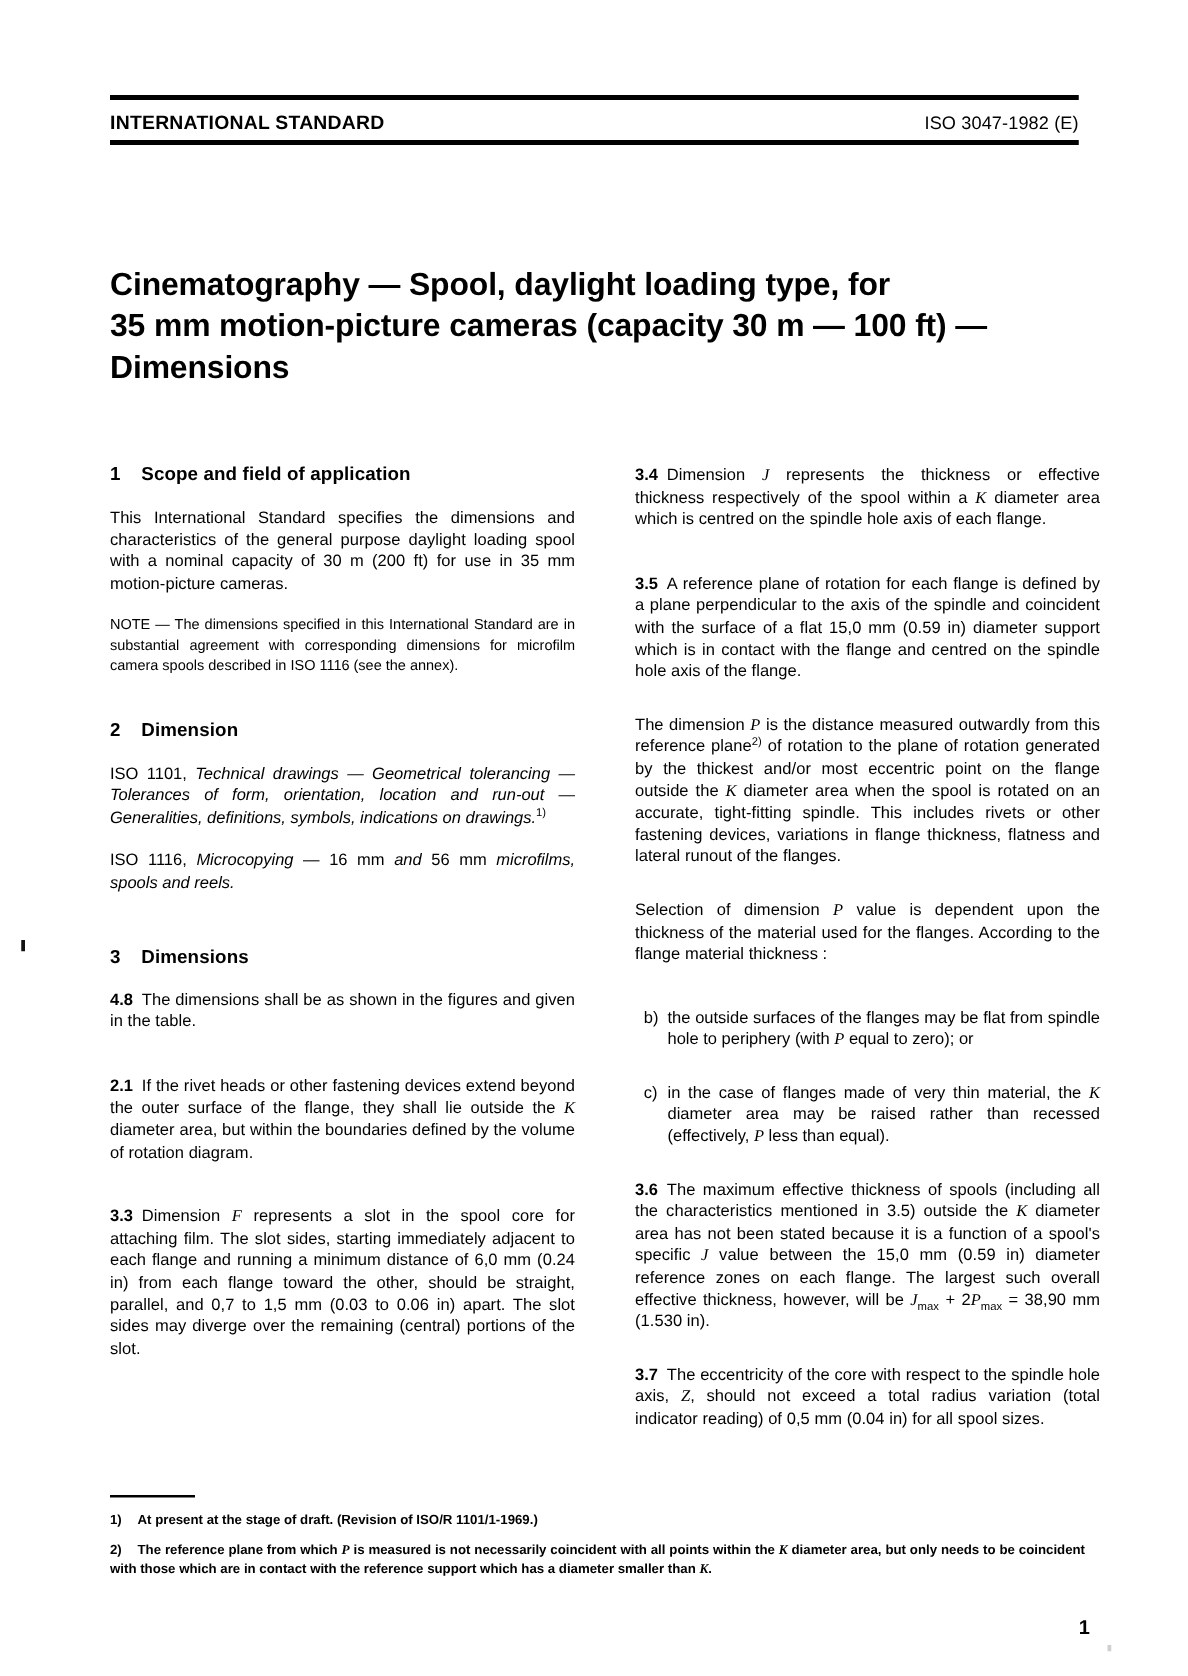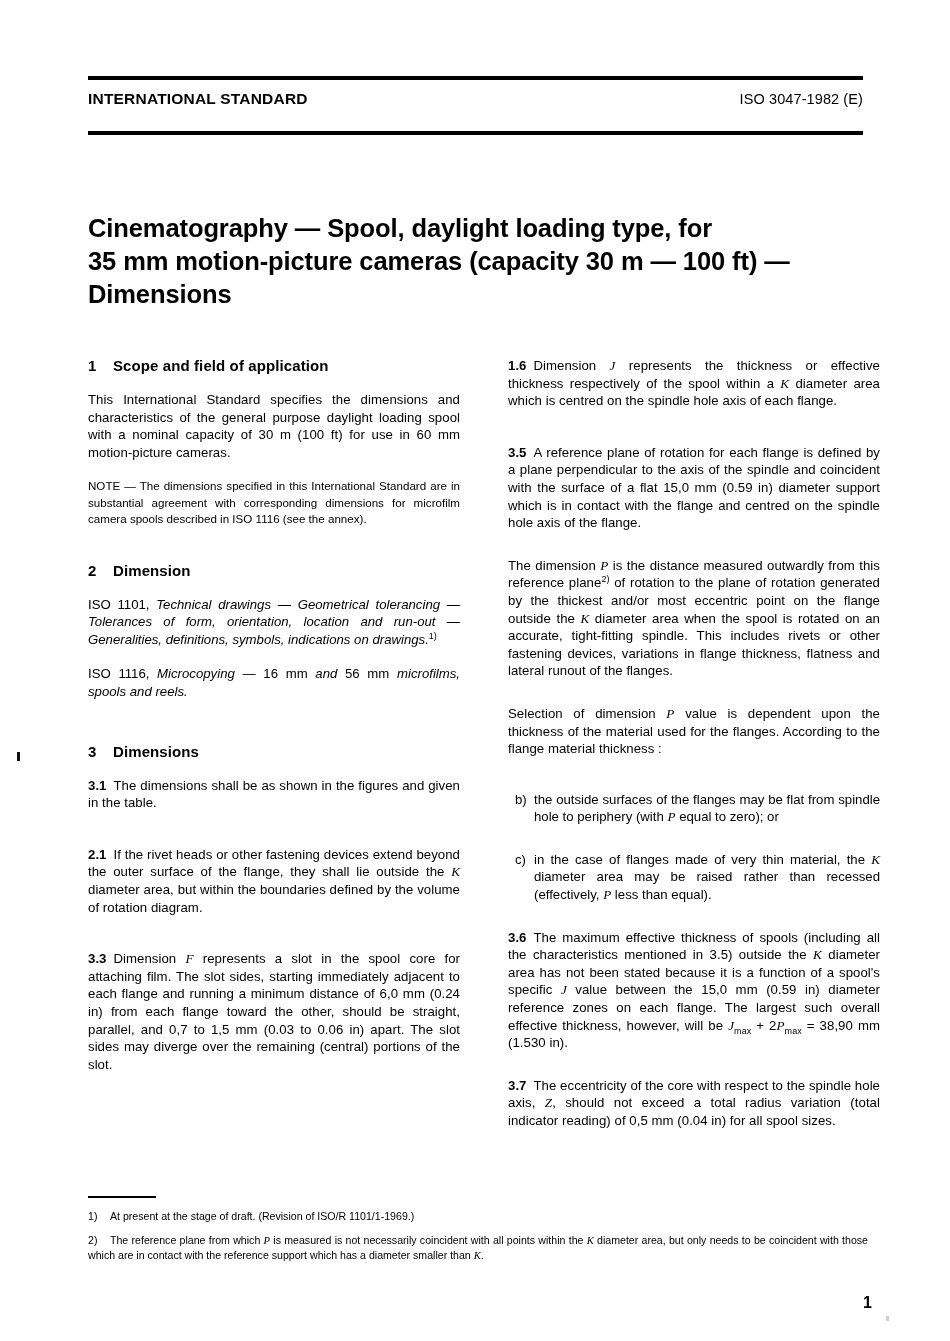--- a/index.html
+++ b/index.html
@@ -34,21 +34,21 @@
   }
   .rule-thick-bottom {
     height: 4px;
     background: #000;
     width: 100%;
   }
   .header-row {
     display: flex;
     justify-content: space-between;
     align-items: baseline;
-    padding: 10px 0 23px 0;
+    padding: 10px 0 4px 0;
   }
   .header-left {
     font-size: 15.5px;
     font-weight: bold;
     letter-spacing: 0.2px;
     white-space: nowrap;
   }
   .header-right {
     font-size: 14.5px;
     font-weight: normal;
@@ -66,21 +66,21 @@
     font-weight: bold;
     line-height: 33px;
     letter-spacing: -0.1px;
   }
   .doc-title .ln { display: block; white-space: nowrap; }
 
   
   .columns {
     position: absolute;
     left: 88px;
-    top: 357px;
+    top: 371px;
     width: 780px;
     height: 800px;
   }
   .col {
     position: absolute;
     top: 0;
     width: 372px;
   }
   .col-left { left: 0; }
   .col-right { left: 420px; }
@@ -140,20 +140,21 @@
   .mv { font-style: italic; font-family: "Liberation Serif", serif; }
   sup { font-size: 9px; vertical-align: super; line-height: 0; }
   sub { font-size: 9px; vertical-align: sub; line-height: 0; }
 
   
   .footnotes {
     position: absolute;
     left: 88px;
     top: 1196px;
     width: 780px;
+    font-weight: bold;
   }
   .fn-rule {
     width: 68px;
     height: 2px;
     background: #000;
     margin-bottom: 11px;
   }
   p.footnote {
     font-size: 10.6px;
     line-height: 15px;
@@ -214,56 +215,56 @@
   </div>
 
   <div class="columns">
 
     <div class="col col-left">
 
       <h2 class="section">
         <span class="num">1</span><span>Scope and field of application</span>
       </h2>
 
-      <p class="body">This International Standard specifies the dimensions and characteristics of the general purpose daylight loading spool with a nominal capacity of 30 m (100 ft) for use in 60 mm motion-picture cameras.</p>
+      <p class="body">This International Standard specifies the dimensions and characteristics of the general purpose daylight loading spool with a nominal capacity of 30 m (200 ft) for use in 35 mm motion-picture cameras.</p>
 
       <p class="note">NOTE — The dimensions specified in this International Standard are in substantial agreement with corresponding dimensions for microfilm camera spools described in ISO 1116 (see the annex).</p>
 
       <div class="gap-lg"></div>
 
       <h2 class="section">
         <span class="num">2</span><span>Dimension</span>
       </h2>
 
       <p class="ref"><span>ISO 1101, </span><i>Technical drawings — Geometrical tolerancing — Tolerances of form, orientation, location and run-out — Generalities, definitions, symbols, indications on drawings.</i><sup>1)</sup></p>
 
       <p class="ref"><span>ISO 1116, </span><i>Microcopying</i><span> — 16 mm </span><i>and</i><span> 56 mm </span><i>microfilms, spools and reels.</i></p>
 
       <div class="gap-lg"></div>
       <div class="gap-sm"></div>
 
       <h2 class="section">
         <span class="num">3</span><span>Dimensions</span>
       </h2>
 
-      <p class="body clause"><span class="cn">3.1</span><span>The dimensions shall be as shown in the figures and given in the table.</span></p>
+      <p class="body clause"><span class="cn">4.8</span><span>The dimensions shall be as shown in the figures and given in the table.</span></p>
 
       <div class="gap-lg"></div>
 
       <p class="body clause"><span class="cn">2.1</span><span>If the rivet heads or other fastening devices extend beyond the outer surface of the flange, they shall lie outside the </span><span class="mv">K</span><span> diameter area, but within the boundaries defined by the volume of rotation diagram.</span></p>
 
       <div class="gap-lg"></div>
 
       <p class="body clause tight"><span class="cn">3.3</span><span>Dimension </span><span class="mv">F</span><span> represents a slot in the spool core for attaching film. The slot sides, starting immediately adjacent to each flange and running a minimum distance of 6,0 mm (0.24 in) from each flange toward the other, should be straight, parallel, and 0,7 to 1,5 mm (0.03 to 0.06 in) apart. The slot sides may diverge over the remaining (central) portions of the slot.</span></p>
 
     </div>
 
     <div class="col col-right">
 
-      <p class="body clause"><span class="cn">1.6</span><span>Dimension </span><span class="mv">J</span><span> represents the thickness or effective thickness respectively of the spool within a </span><span class="mv">K</span><span> diameter area which is centred on the spindle hole axis of each flange.</span></p>
+      <p class="body clause"><span class="cn">3.4</span><span>Dimension </span><span class="mv">J</span><span> represents the thickness or effective thickness respectively of the spool within a </span><span class="mv">K</span><span> diameter area which is centred on the spindle hole axis of each flange.</span></p>
 
       <div class="gap-lg"></div>
 
       <p class="body clause"><span class="cn">3.5</span><span>A reference plane of rotation for each flange is defined by a plane perpendicular to the axis of the spindle and coincident with the surface of a flat 15,0 mm (0.59 in) diameter support which is in contact with the flange and centred on the spindle hole axis of the flange.</span></p>
 
       <div class="gap-sm"></div>
 
       <p class="body"><span>The dimension </span><span class="mv">P</span><span> is the distance measured outwardly from this reference plane</span><sup>2)</sup><span> of rotation to the plane of rotation generated by the thickest and/or most eccentric point on the flange outside the </span><span class="mv">K</span><span> diameter area when the spool is rotated on an accurate, tight-fitting spindle. This includes rivets or other fastening devices, variations in flange thickness, flatness and lateral runout of the flanges.</span></p>
 
       <div class="gap-sm"></div>

